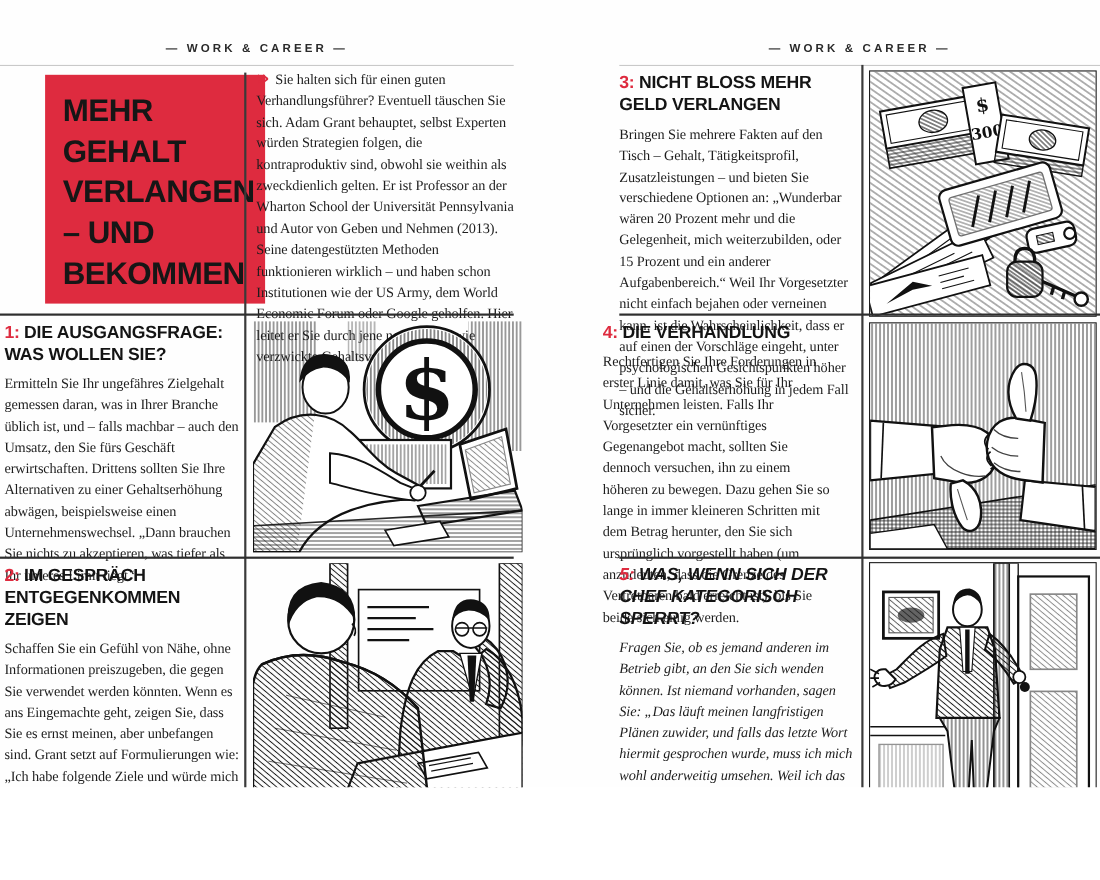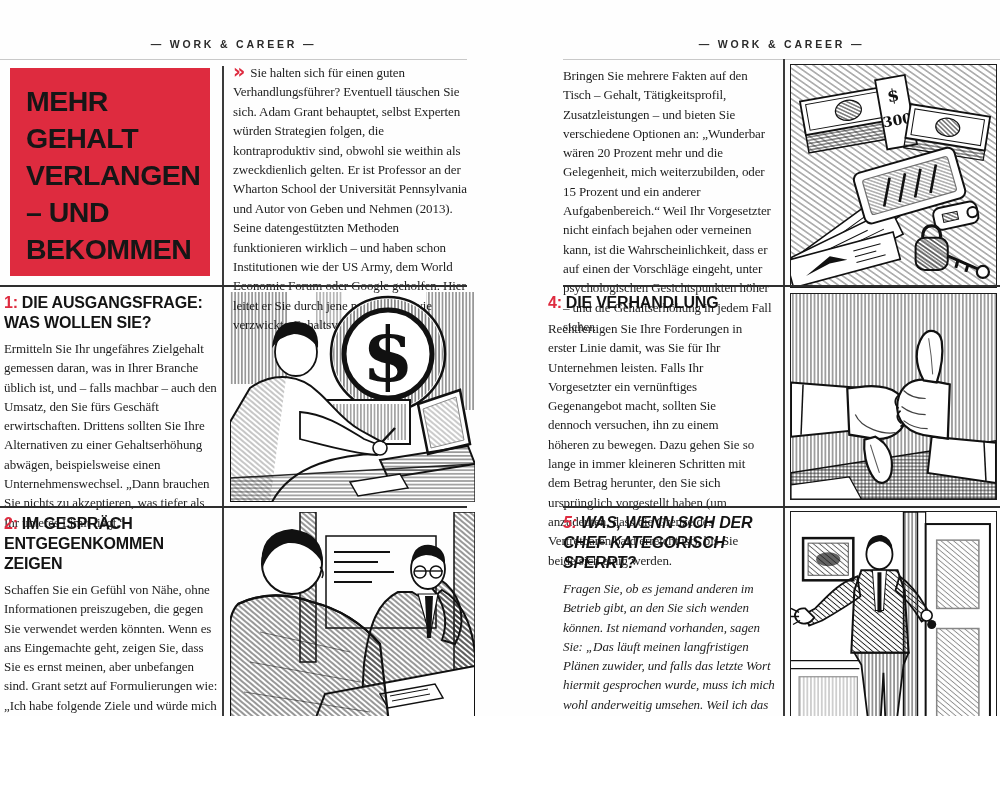--- a/index.html
+++ b/index.html
@@ -8,21 +8,21 @@
   .abs{position:absolute;}
   
   .kicker{font-family:"Liberation Sans",sans-serif;font-size:10.5px;font-weight:bold;
           letter-spacing:2.8px;color:#2a2a2a;text-align:center;}
   
   .rule{background:#c9c9c9;height:1px;}
   .rule-dark{background:#2e2e2e;height:1.5px;}
   .rule-bottom{background:#8f8f8f;height:1px;}
   .vdiv{background:#3a3a3a;width:1.5px;}
   
-  .title-block{background:#de2b3f;box-sizing:border-box;padding:15px 12px 0 16px;}
+  .title-block{background:#de2b3f;box-sizing:border-box;padding:15px 12px 0 16px;margin-left:31px;}
   .title-block .tl{display:block;font-family:"Liberation Sans",sans-serif;font-weight:bold;
           font-size:28.5px;line-height:37px;letter-spacing:-0.5px;color:#161616;}
   
   .intro{font-size:13px;line-height:19.4px;letter-spacing:-0.1px;}
   .intro .chev{color:#de2b3f;font-family:"DejaVu Sans",sans-serif;font-weight:bold;
           font-size:19px;letter-spacing:-2px;margin-right:7px;vertical-align:-1px;}
   .intro .it{}
   
   .section{box-sizing:border-box;}
   .sec-head{font-family:"Liberation Sans",sans-serif;font-weight:bold;font-size:16px;
@@ -148,20 +148,21 @@
   </div>
 
   <div class="abs rule-bottom" style="left:0;top:733px;width:467px;"></div>
   <div class="abs pagenum" style="left:0;top:741px;width:467px;">174</div>
 
   <div class="abs kicker" style="left:563px;top:38px;width:437px;">— WORK &amp; CAREER —</div>
   <div class="abs rule" style="left:563px;top:59px;width:437px;"></div>
   <div class="abs vdiv" style="left:783px;top:59px;height:674px;"></div>
 
   <div class="abs section" style="left:563px;top:66px;width:214px;">
+    <h3 class="sec-head"><span class="sec-num">3:</span><span>NICHT BLOSS MEHR GELD VERLANGEN</span></h3>
     <p class="sec-body">Bringen Sie mehrere Fakten auf den Tisch – Gehalt, Tätigkeitsprofil, Zusatzleistungen – und bieten Sie verschiedene Optionen an: „Wunderbar wären 20 Prozent mehr und die Gelegenheit, mich weiterzubilden, oder 15 Prozent und ein anderer Aufgabenbereich.“ Weil Ihr Vorgesetzter nicht einfach bejahen oder verneinen kann, ist die Wahrscheinlichkeit, dass er auf einen der Vorschläge eingeht, unter psychologischen Gesichtspunkten höher – und die Gehaltserhöhung in jedem Fall sicher.</p>
   </div>
 
   <div class="abs illus framed" style="left:790px;top:64px;width:207px;height:224px;">
     <svg viewBox="0 0 204 221">
       <defs>
         <pattern id="p3d" width="5" height="5" patternUnits="userSpaceOnUse" patternTransform="rotate(35)">
             <path d="M0 2.5H5" stroke="#1a1a1a" stroke-width="0.7"></path>
           </pattern>
         <pattern id="p3d2" width="3.2" height="3.2" patternUnits="userSpaceOnUse" patternTransform="rotate(35)">

